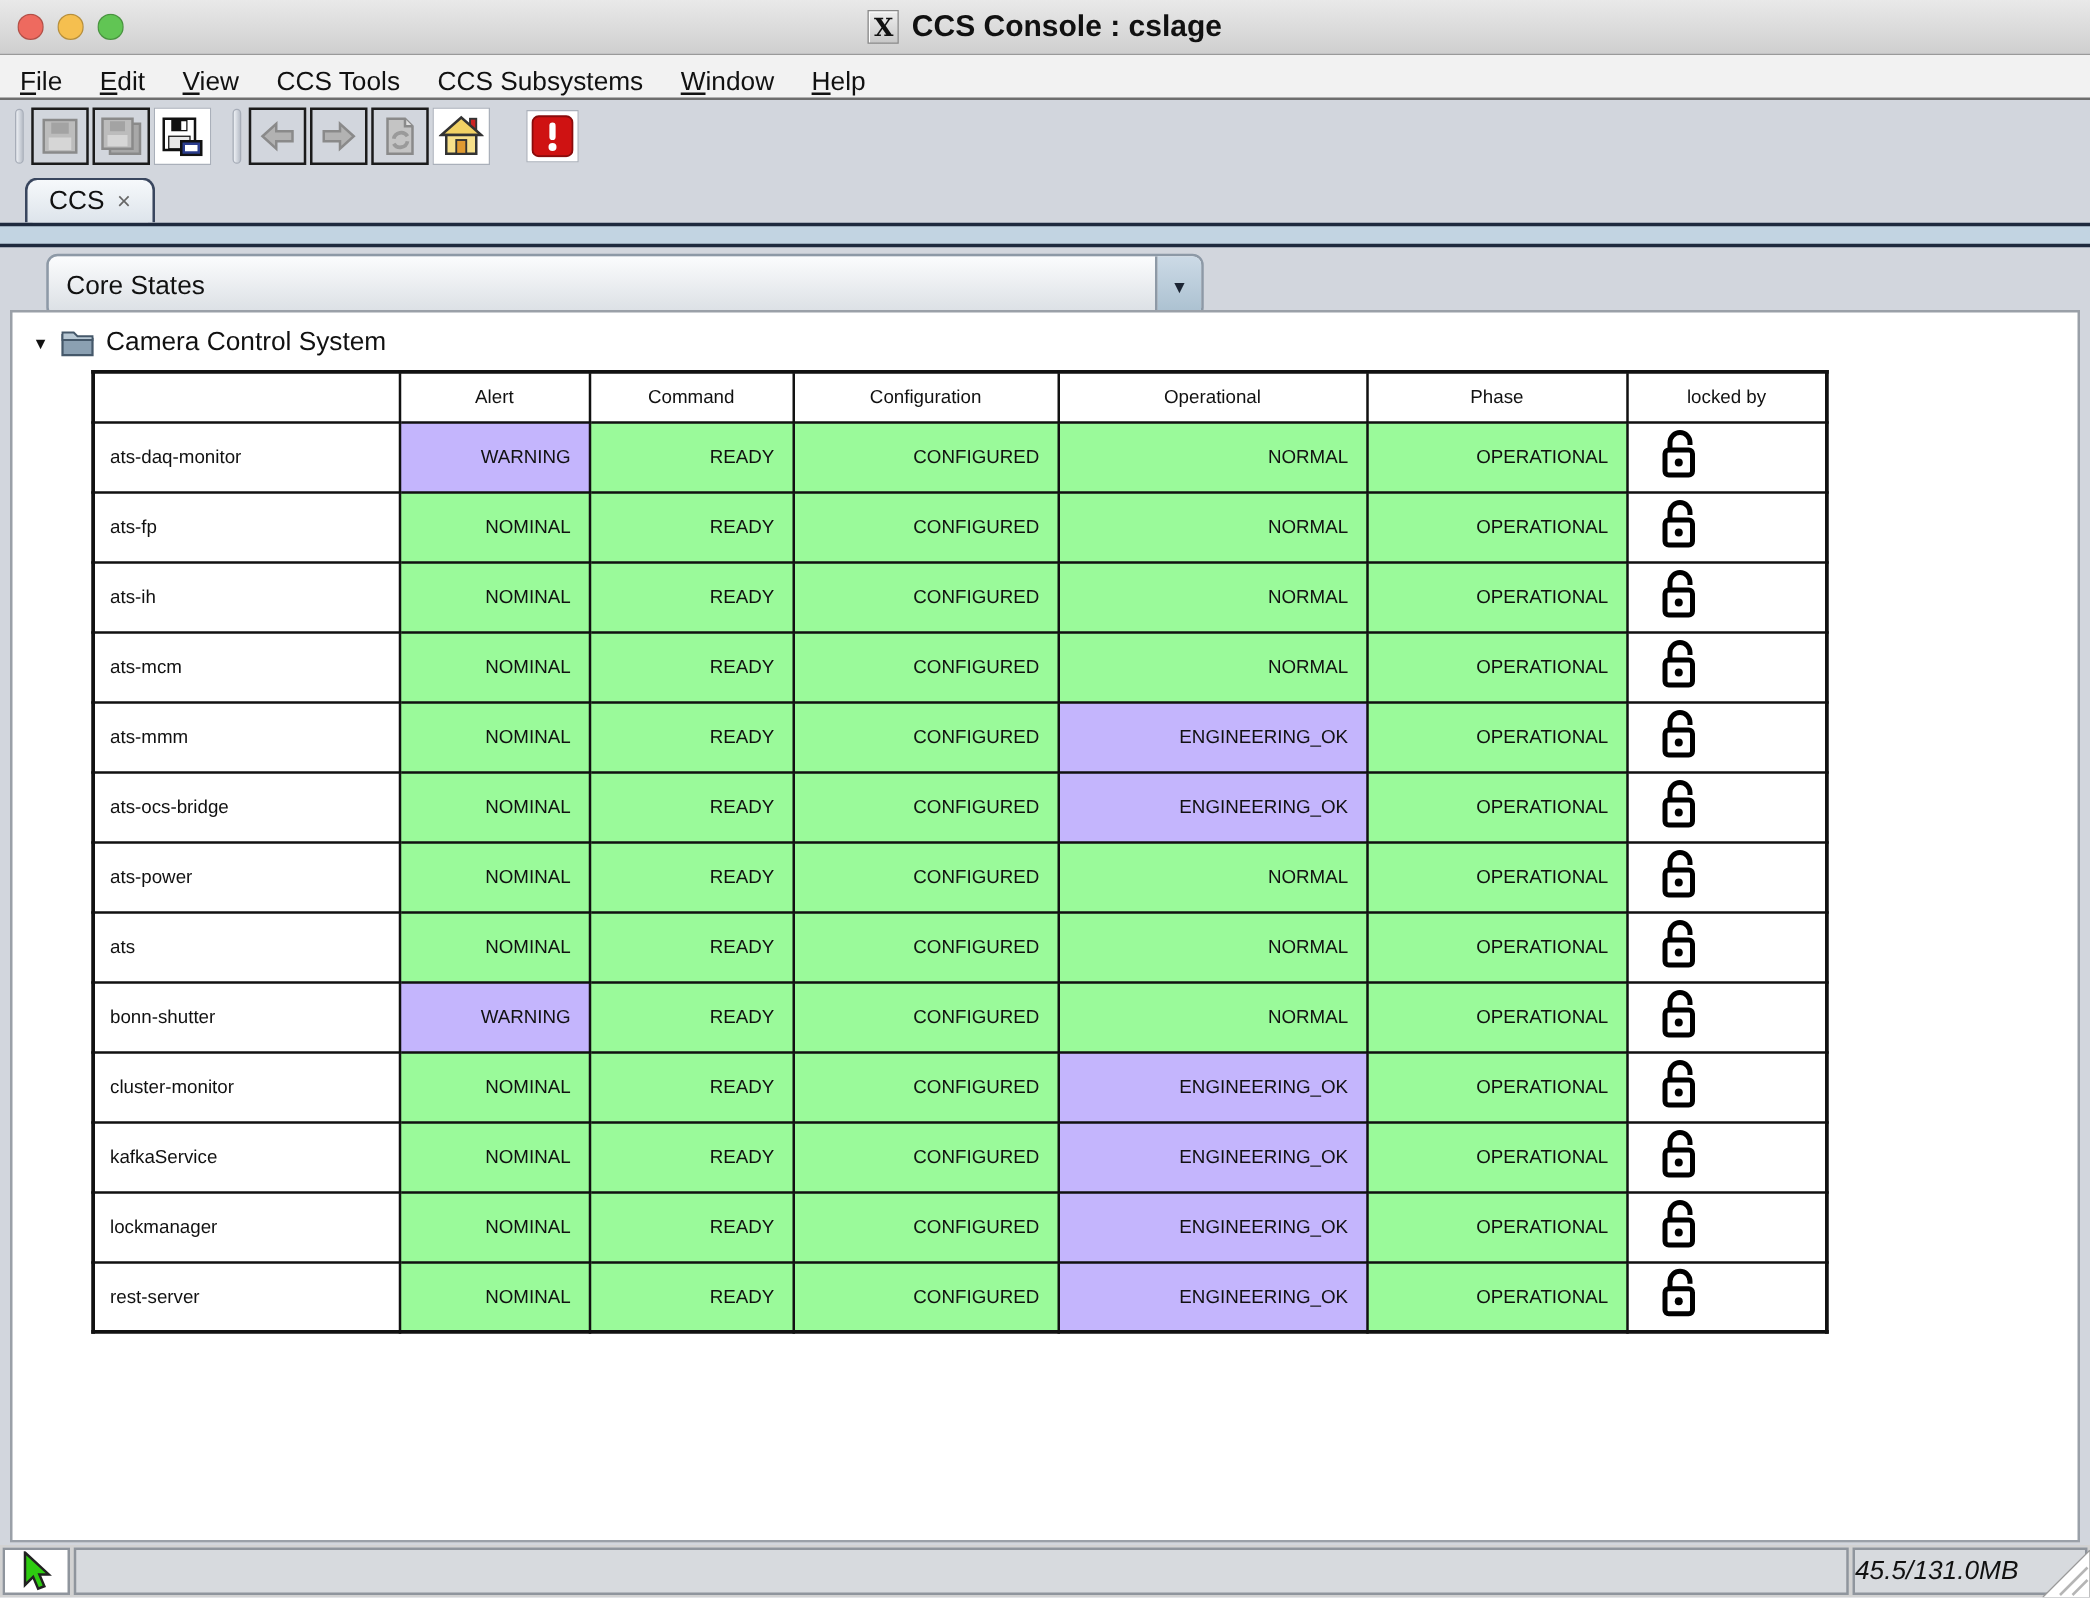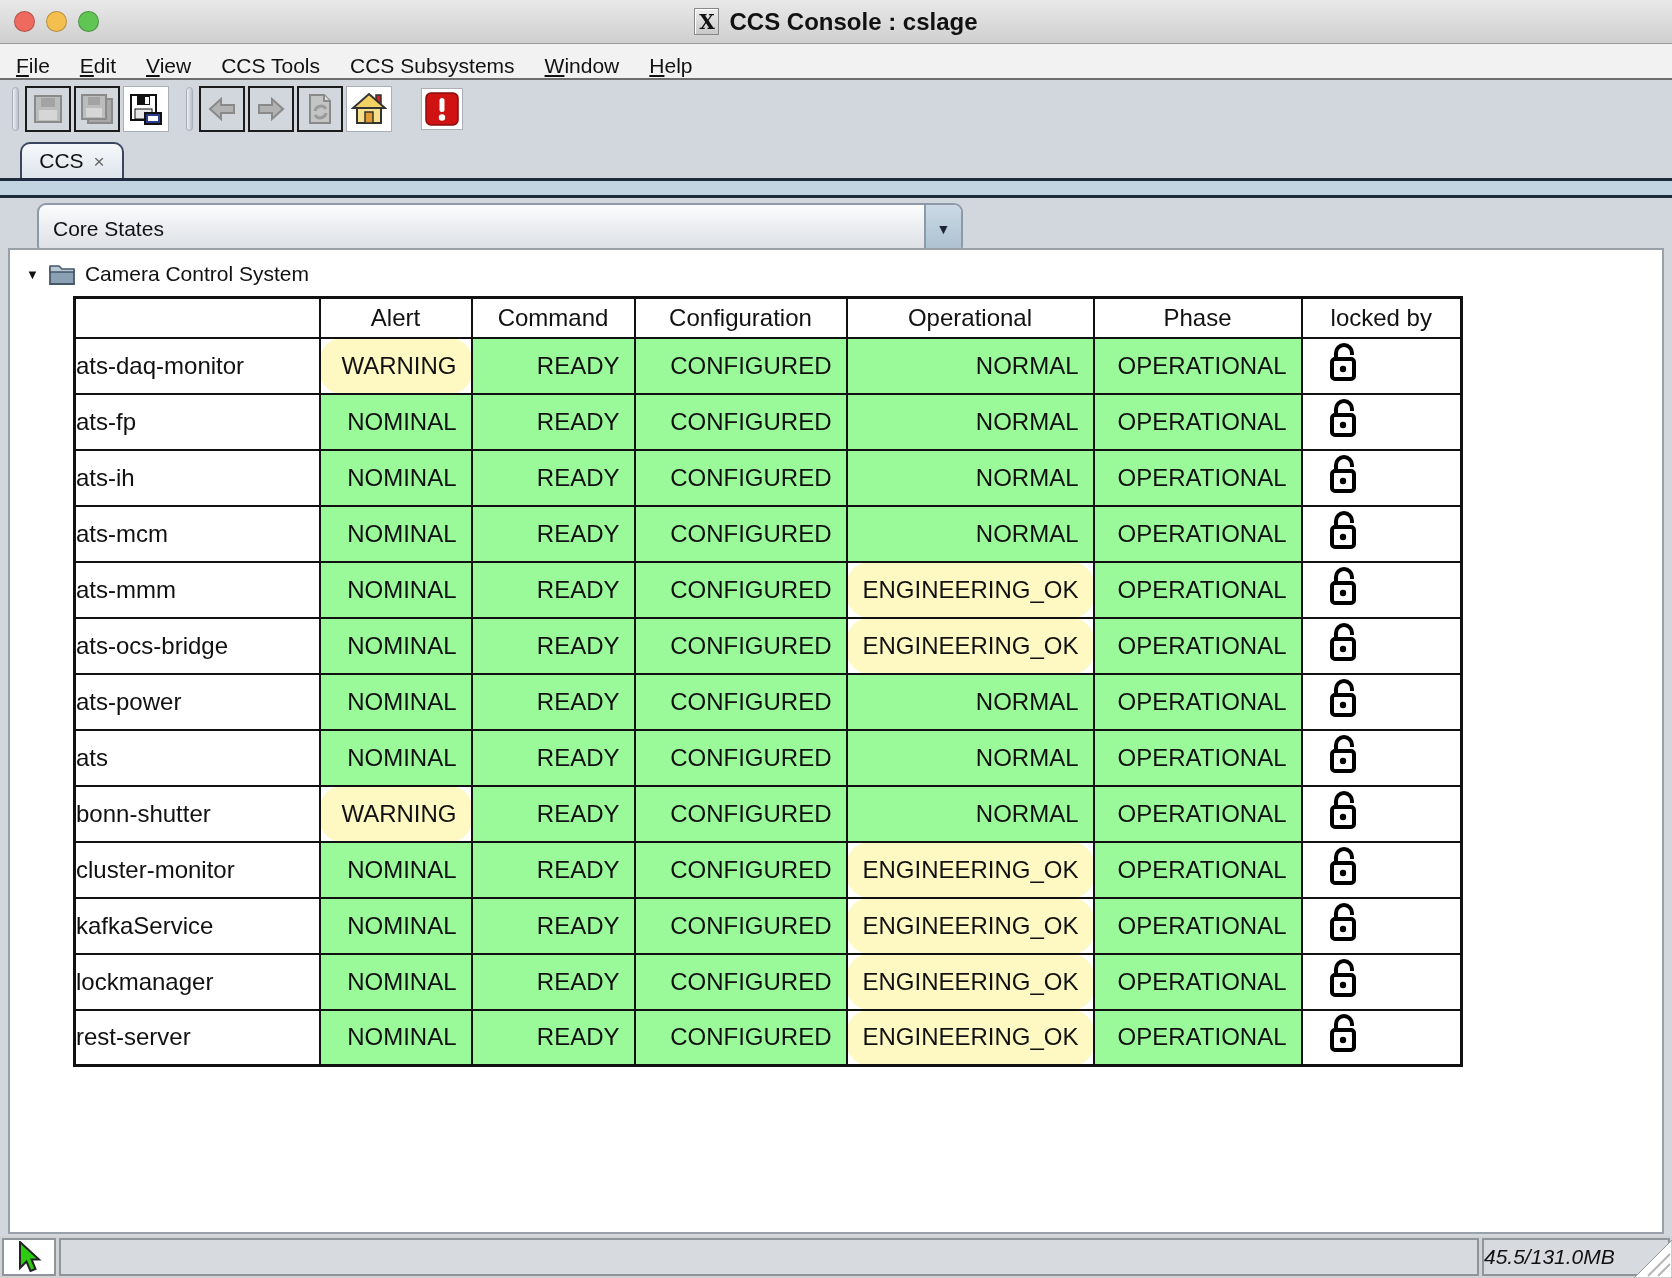--- a/index.html
+++ b/index.html
@@ -89,30 +89,30 @@
     flex:1 1 auto; margin:0 8px 2px 8px; background:#ffffff;
     border:2px solid #9aa0a8; overflow:hidden; position:relative;
   }
   .tree-row {
     display:flex; align-items:center; gap:9px;
     padding:12px 0 0 16px; font-size:21px; color:#111;
   }
   .tree-toggle { font-size:13px; color:#111; }
   .subsys-table {
     border-collapse:collapse; margin:10px 0 0 63px;
-    font-size:24px; color:#111; table-layout:fixed;
+    font-size:15px; color:#111; table-layout:fixed;
   }
   .subsys-table, .subsys-table th, .subsys-table td { border:2px solid #111; }
   .subsys-table { border-width:3px; }
   .subsys-table th { height:40px; font-weight:normal; background:#fff; text-align:center; }
   .subsys-table td { height:56px; }
-  td.namecell { background:#fff; text-align:left; }
+  td.namecell { background:#fff; text-align:left; padding-left:12px; }
   td.st { text-align:right; padding-right:14px; }
   td.st.ok   { background:#9AFA9A; }
-  td.st.warn { background:#fef9c3;border-radius:22px; }
+  td.st.warn { background:#c4b5fd; }
   td.lockcell { background:#fff; padding-left:22px; }
   
   .statusbar {
     height:42px; flex:0 0 42px; background:#d2d2d2;
     display:flex; align-items:stretch; gap:3px; padding:2px; position:relative;
   }
   .sb-box { border:2px solid #8f959d; background:#d7dade; }
   .sb-cursor { flex:0 0 54px; background:#fff; display:flex; align-items:center; justify-content:center; }
   .sb-main { flex:1 1 auto; }
   .sb-mem {

